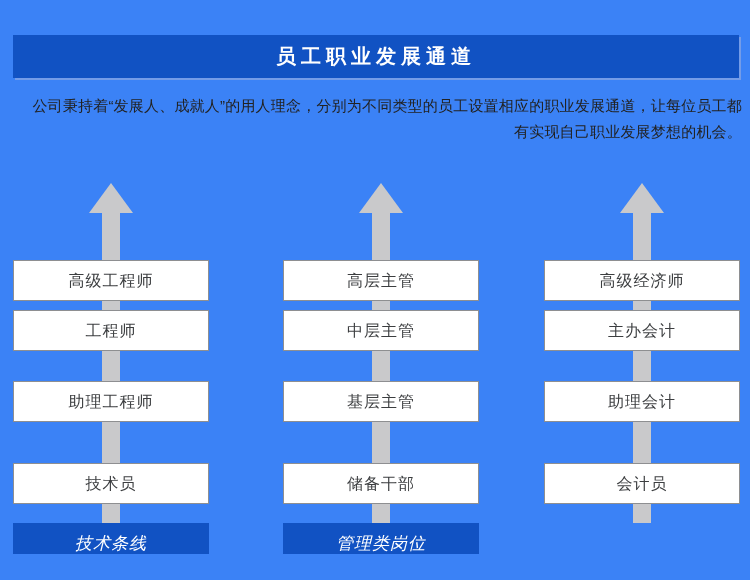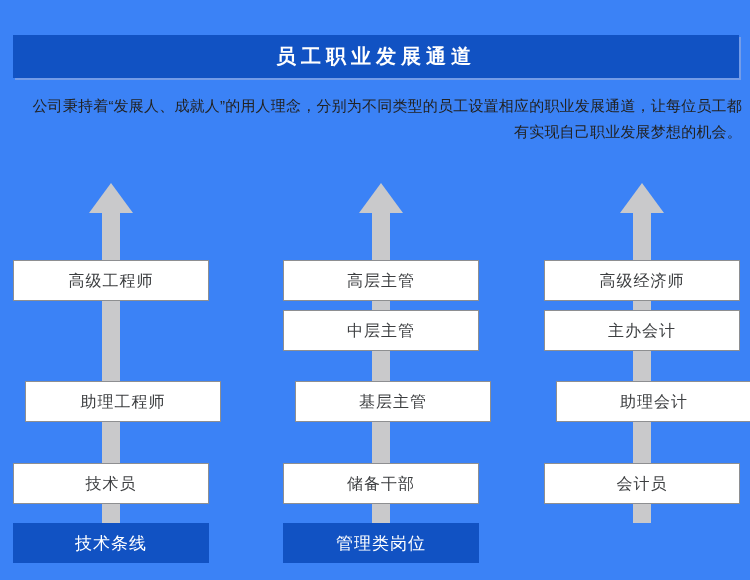--- a/index.html
+++ b/index.html
@@ -86,51 +86,53 @@
     background: #ffffff;
     border: 1px solid #8e8f91;
     color: #3c3e40;
     font-size: 16px;
     line-height: 39px;
     text-align: center;
     letter-spacing: 1px;
   }
   .row-0 { top: 56px; margin-top: 21px; }
   .row-1 { top: 127px; }
-  .row-2 { top: 198px; margin-left: 12px; }
+  .row-2 { top: 198px; }
   .row-3 { top: 280px; }
   .category-box {
     position: absolute;
     left: 0;
     top: 340px;
     width: 196px;
-    height: 40px;
+    height: 31px;
     background: #1152c3;
     color: #ffffff;
     font-size: 17px;
     line-height: 41px;
     text-align: center;
     letter-spacing: 1px;
+    font-style: italic;
   }
 </style>
 </head>
 <body>
 
 <div class="page">
 
   <div class="title-bar">员工职业发展通道</div>
 
   <p class="intro">公司秉持着“发展人、成就人”的用人理念，分别为不同类型的员工设置相应的职业发展通道，让每位员工都有实现自己职业发展梦想的机会。</p>
 
   <div class="ladder-area">
 
     <div class="column col-0">
       <div class="arrow-head"></div>
       <div class="arrow-shaft"></div>
       <div class="level-box row-0">高级工程师</div>
+      <div class="level-box row-1">工程师</div>
       <div class="level-box row-2">助理工程师</div>
       <div class="level-box row-3">技术员</div>
       <div class="category-box">技术条线</div>
     </div>
 
     <div class="column col-1">
       <div class="arrow-head"></div>
       <div class="arrow-shaft"></div>
       <div class="level-box row-0">高层主管</div>
       <div class="level-box row-1">中层主管</div>

